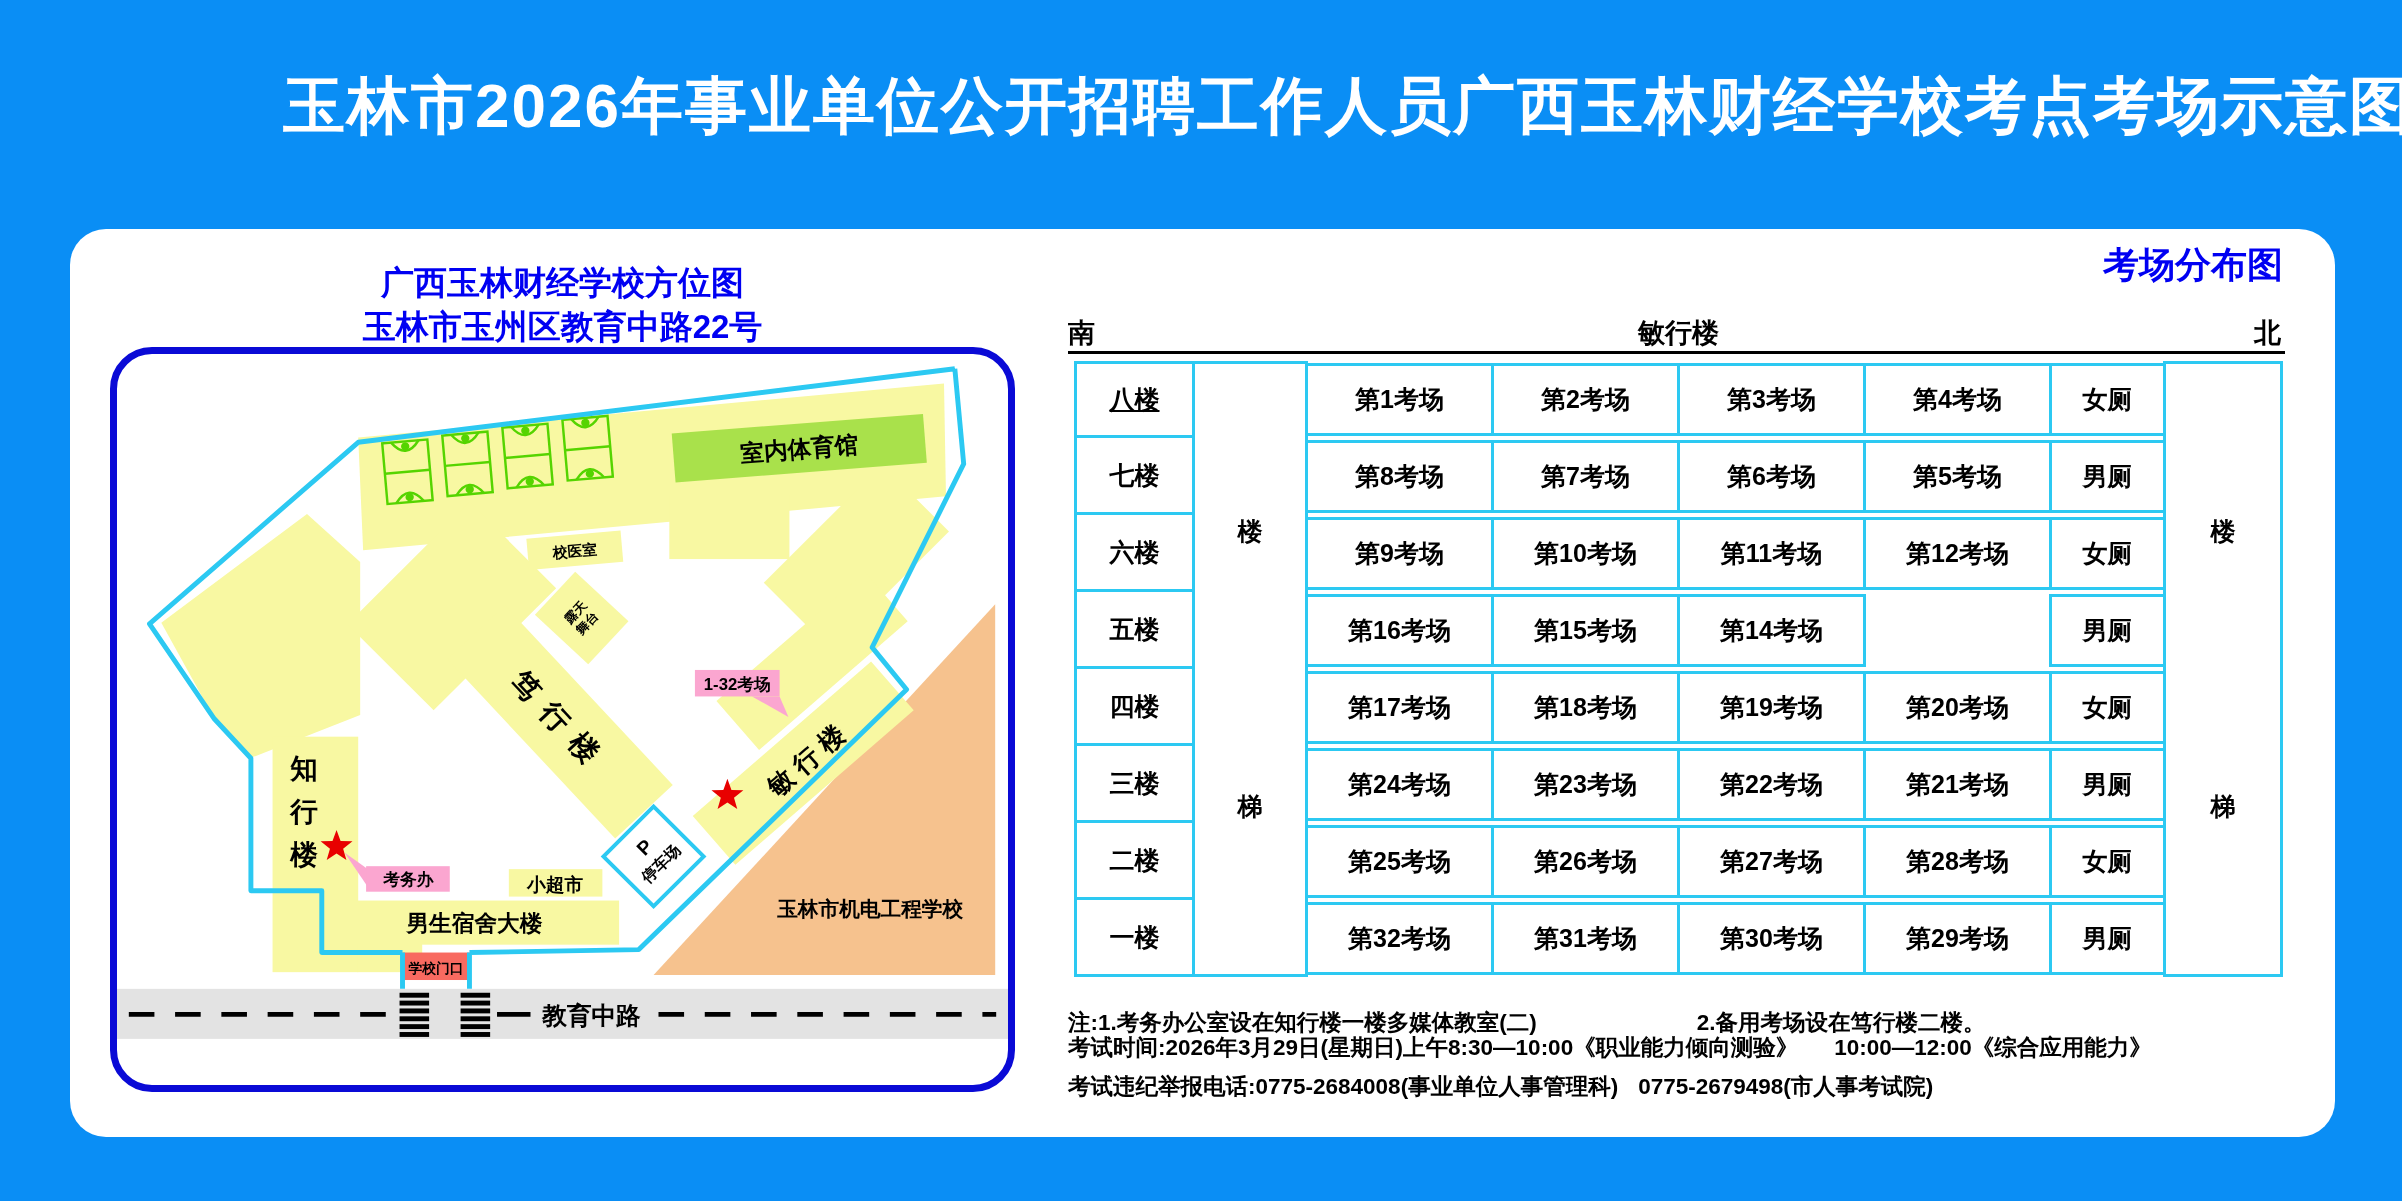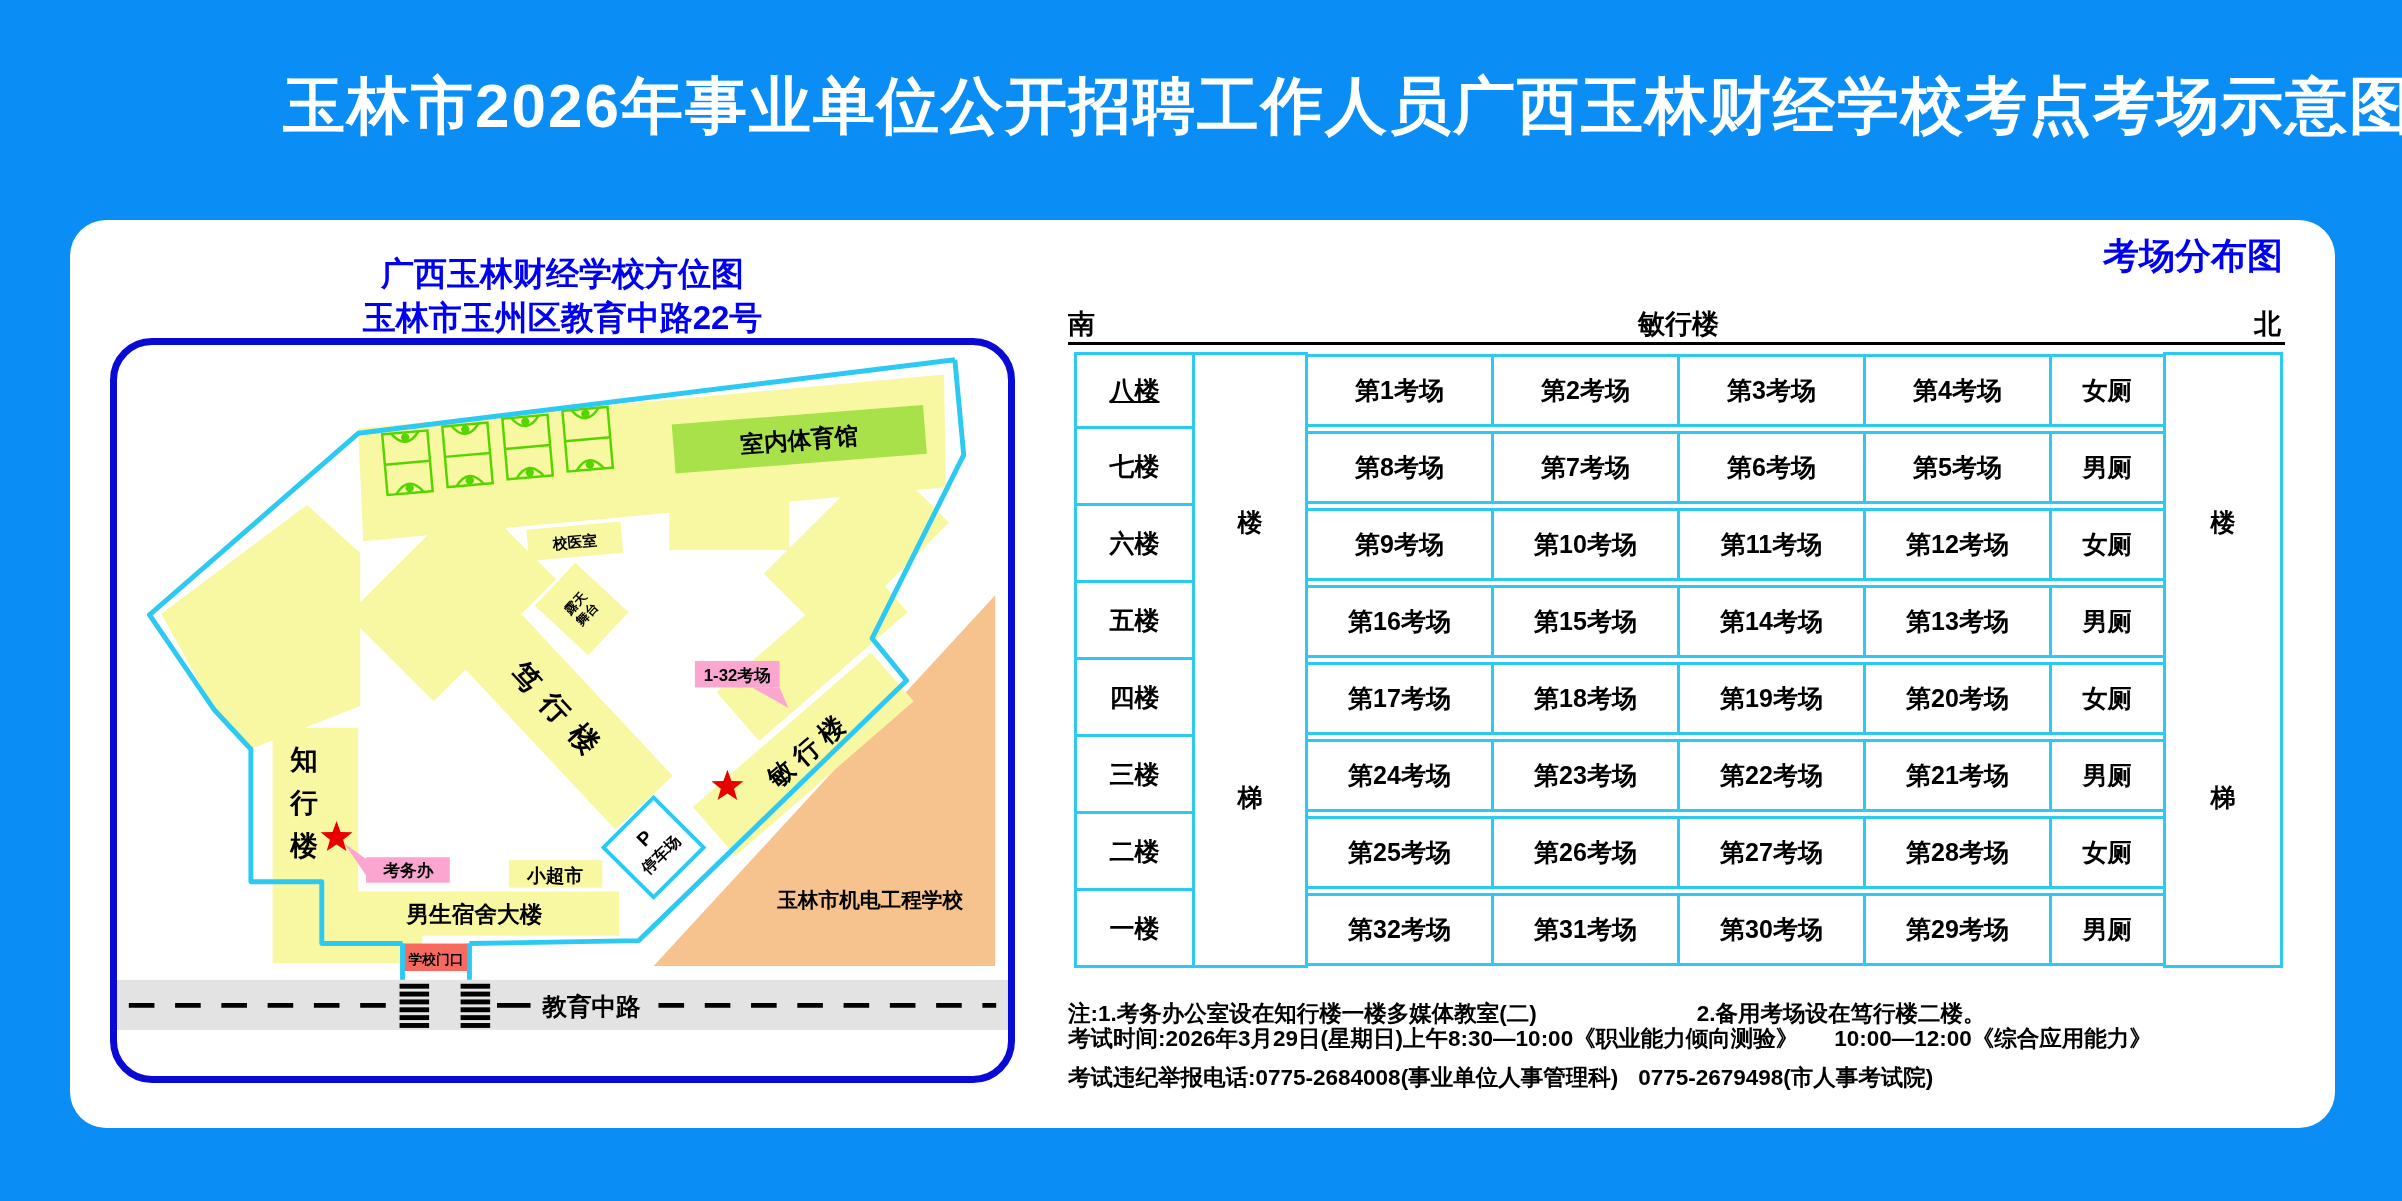--- a/index.html
+++ b/index.html
@@ -12,21 +12,21 @@
   body{
     width:2402px;height:1201px;position:relative;background:var(--bg);
     font-family:"Liberation Sans","DejaVu Sans",sans-serif;font-weight:bold;color:var(--ink);
     overflow:hidden;
   }
   .main-title{
     position:absolute;top:64px;left:0;width:2402px;text-align:right;
     font-size:62px;color:#ffffff;letter-spacing:2px;margin-left:11px;
   }
   .panel{
-    position:absolute;left:70px;top:220px;width:2265px;height:908px;
+    position:absolute;left:70px;top:229px;width:2265px;height:908px;
     background:var(--panel);border-radius:36px;
   }
   
   .map-title{position:absolute;left:40px;width:905px;text-align:center;color:var(--blue-text);font-size:33px;}
   .map-title.l1{top:32px;}
   .map-title.l2{top:76px;}
   .map-box{
     position:absolute;left:40px;top:118px;width:905px;height:745px;
     border:7px solid var(--navy);border-radius:42px;overflow:hidden;background:#fff;
   }
@@ -245,21 +245,20 @@
     <div class="cell rcell" style="grid-area:3/3">第9考场</div>
     <div class="cell rcell" style="grid-area:3/4">第10考场</div>
     <div class="cell rcell" style="grid-area:3/5">第11考场</div>
     <div class="cell rcell" style="grid-area:3/6">第12考场</div>
     <div class="cell rcell" style="grid-area:3/7">女厕</div>
 
     <div class="cell fcell" style="grid-area:4/1">五楼</div>
     <div class="cell rcell" style="grid-area:4/3">第16考场</div>
     <div class="cell rcell" style="grid-area:4/4">第15考场</div>
     <div class="cell rcell" style="grid-area:4/5">第14考场</div>
-    <div class="cell rcell" style="grid-area:4/6">第13考场</div>
     <div class="cell rcell" style="grid-area:4/7">男厕</div>
 
     <div class="cell fcell" style="grid-area:5/1">四楼</div>
     <div class="cell rcell" style="grid-area:5/3">第17考场</div>
     <div class="cell rcell" style="grid-area:5/4">第18考场</div>
     <div class="cell rcell" style="grid-area:5/5">第19考场</div>
     <div class="cell rcell" style="grid-area:5/6">第20考场</div>
     <div class="cell rcell" style="grid-area:5/7">女厕</div>
 
     <div class="cell fcell" style="grid-area:6/1">三楼</div>

